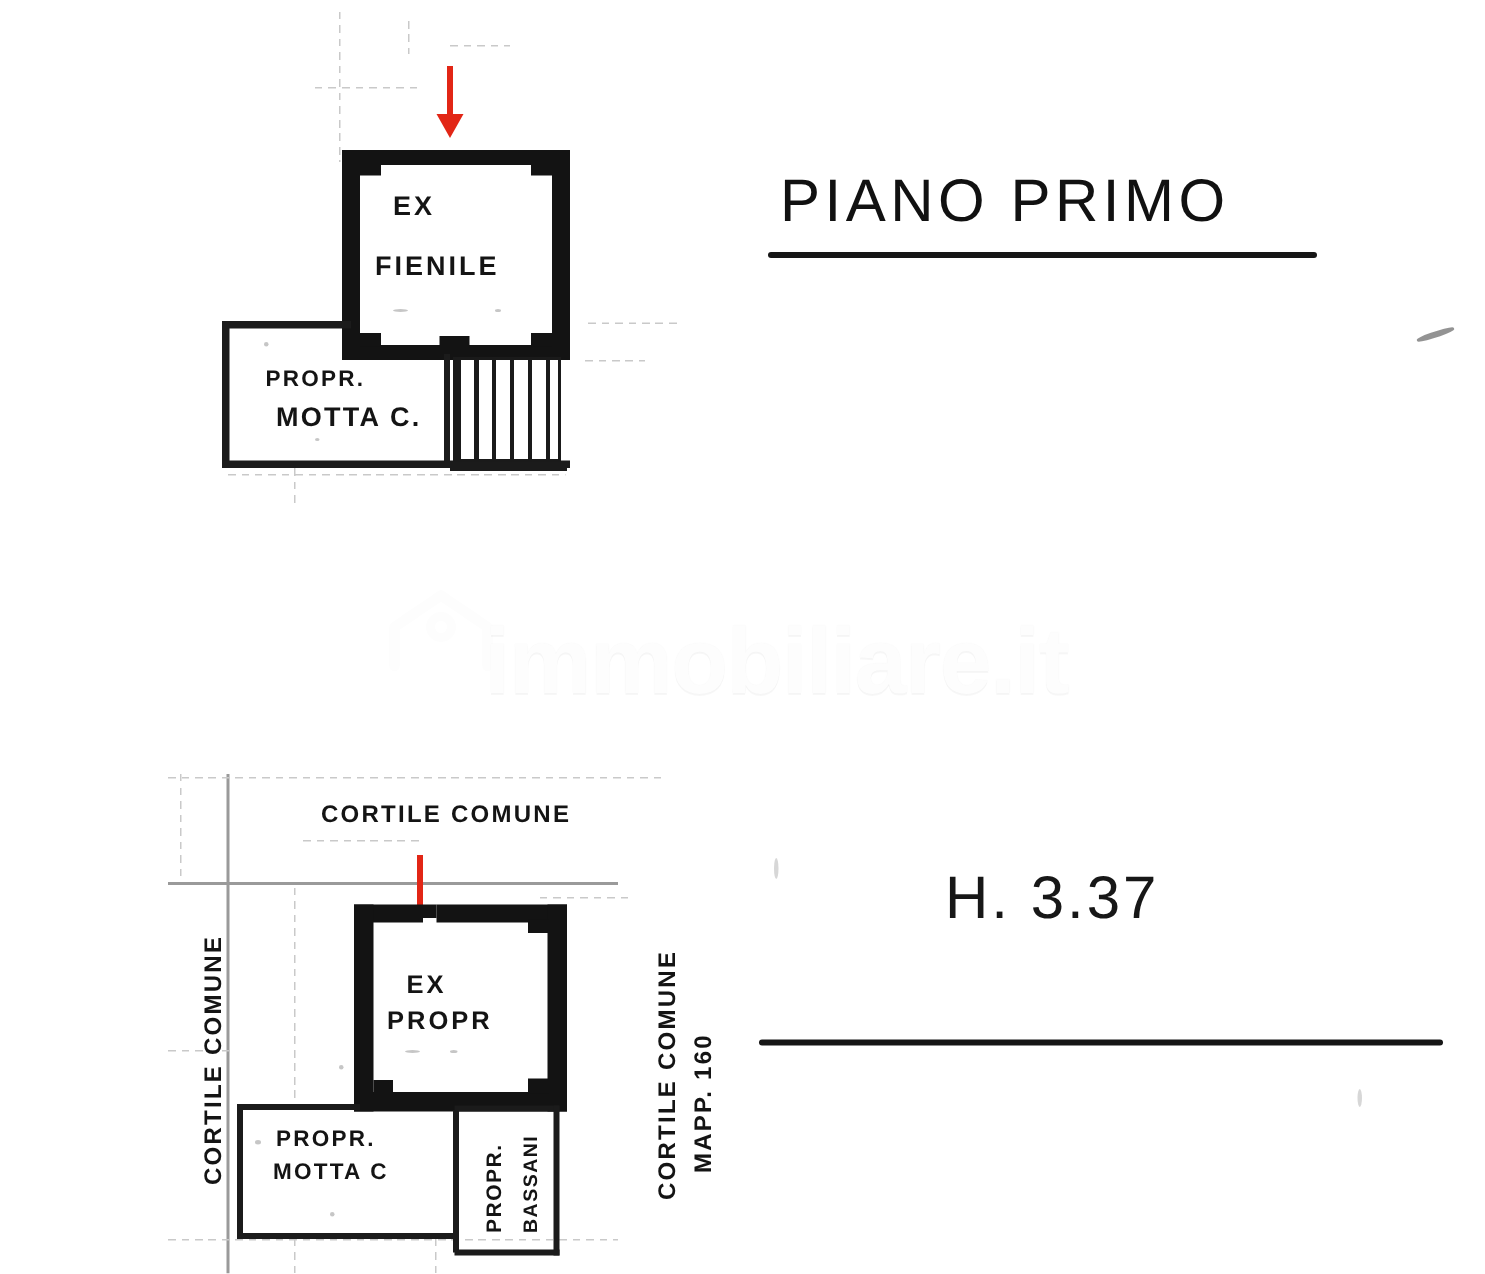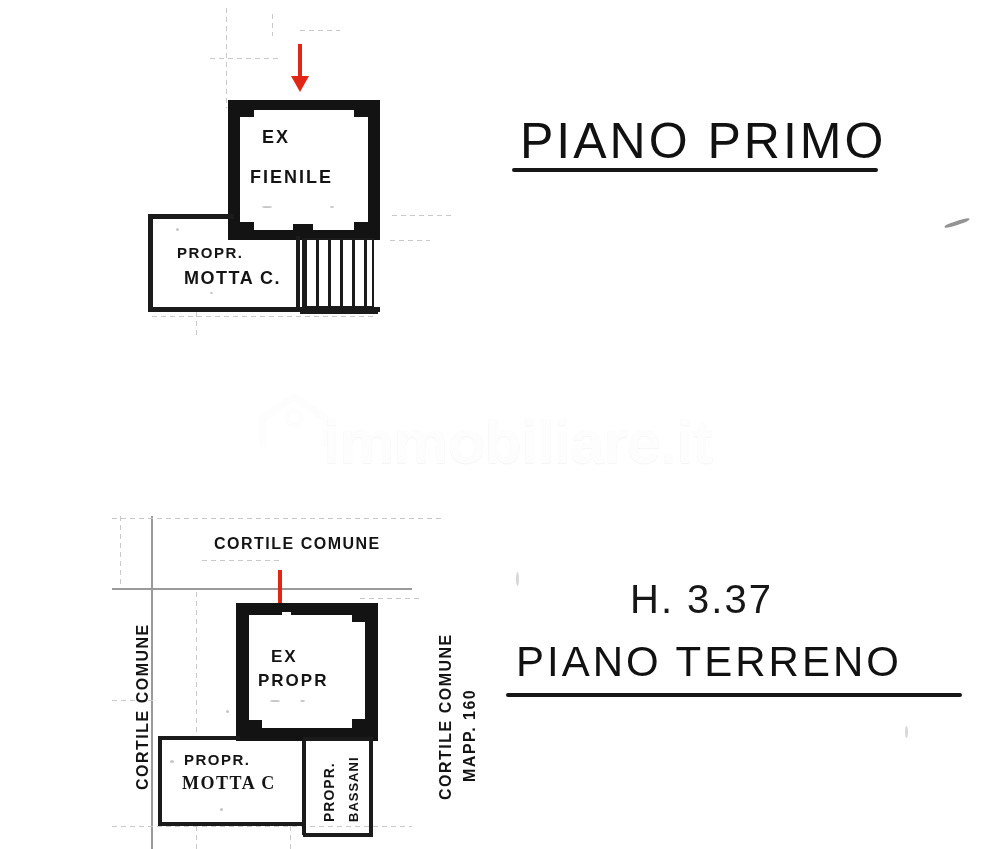--- a/index.html
+++ b/index.html
@@ -166,21 +166,21 @@
     <div class="hatch" style="left:302px;top:238px;width:72px;height:70px;"></div>
     <div class="thinwall" style="left:300px;top:310px;width:78px;height:4px;"></div>
 
     <div class="speck" style="left:176px;top:228px;width:3px;height:3px;"></div>
     <div class="speck" style="left:210px;top:292px;width:3px;height:2px;"></div>
     <div class="speck" style="left:330px;top:206px;width:4px;height:2px;"></div>
     <div class="speck" style="left:262px;top:206px;width:10px;height:2px;"></div>
   </div>
 
   <div class="title-block" style="left:520px;top:34px;width:420px;height:140px;">
-    <div class="title-main" style="position:absolute;left:0px;top:78px;font-size:50px;text-align:right;">PIANO  PRIMO</div>
+    <div class="title-main" style="position:absolute;left:0px;top:78px;font-size:40px;text-align:right;">PIANO  PRIMO</div>
     <div class="title-rule" style="position:absolute;left:-8px;top:134px;width:366px;"></div>
   </div>
 
   <div class="watermark">
     <svg class="wm-roof" viewBox="0 0 74 56" aria-hidden="true">
       <path d="M6 52 L6 26 L37 5 L68 26 L68 52" fill="none" stroke="#fdfdfd" stroke-width="7" stroke-linejoin="round" stroke-linecap="round"></path>
       <circle cx="37" cy="26" r="7" fill="none" stroke="#fdfdfd" stroke-width="6"></circle>
     </svg>
     <div class="wm-text">immobiliare.it</div>
   </div>
@@ -226,39 +226,38 @@
 
     <div class="handtxt abs" style="left:271px;top:648px;font-size:17px;letter-spacing:2px;">EX</div>
     <div class="handtxt abs" style="left:258px;top:672px;font-size:17px;letter-spacing:2px;">PROPR</div>
 
     <div class="thinwall" style="left:158px;top:736px;width:82px;height:4px;"></div>
     <div class="thinwall" style="left:158px;top:736px;width:4px;height:90px;"></div>
     <div class="thinwall" style="left:158px;top:822px;width:148px;height:4px;"></div>
     <div class="thinwall" style="left:302px;top:740px;width:4px;height:95px;"></div>
 
     <div class="handtxt abs" style="left:184px;top:752px;font-size:15px;letter-spacing:1.5px;">PROPR.</div>
-    <div class="handtxt abs" style="left:182px;top:774px;font-size:18px;letter-spacing:1.5px;font-family:Liberation Serif, serif;">MOTTA C</div>
+    <div class="handtxt abs" style="left:182px;top:774px;font-size:15px;letter-spacing:1.5px;">MOTTA C</div>
 
     <div class="thinwall" style="left:303px;top:737px;width:70px;height:4px;"></div>
     <div class="thinwall" style="left:369px;top:737px;width:4px;height:100px;"></div>
     <div class="thinwall" style="left:303px;top:833px;width:70px;height:4px;"></div>
 
     <div class="vlabel handtxt" style="left:322px;top:822px;font-size:14px;letter-spacing:1px;">PROPR.</div>
     <div class="vlabel handtxt" style="left:347px;top:822px;font-size:13px;letter-spacing:1px;">BASSANI</div>
 
     <div class="speck" style="left:170px;top:760px;width:4px;height:3px;"></div>
     <div class="speck" style="left:226px;top:710px;width:3px;height:3px;"></div>
     <div class="speck" style="left:300px;top:700px;width:5px;height:2px;"></div>
     <div class="speck" style="left:270px;top:700px;width:10px;height:2px;"></div>
     <div class="speck" style="left:220px;top:808px;width:3px;height:3px;"></div>
   </div>
 
   <div class="title-block" style="left:512px;top:575px;width:460px;height:140px;">
     <div class="title-h" style="position:absolute;left:118px;top:2px;font-size:40px;">H. 3.37</div>
-    <div class="title-main" style="position:absolute;left:4px;top:63px;font-size:42px;">PIANO  TERRENO</div>
     <div class="title-rule" style="position:absolute;left:-6px;top:118px;width:456px;"></div>
   </div>
 
   <div class="smudge" style="left:944px;top:221px;width:26px;height:4px;transform:rotate(-18deg);"></div>
   <div class="speck" style="left:905px;top:726px;width:3px;height:12px;opacity:.35;"></div>
   <div class="speck" style="left:516px;top:572px;width:3px;height:14px;opacity:.35;"></div>
 
 </div>
 
 </body></html>

